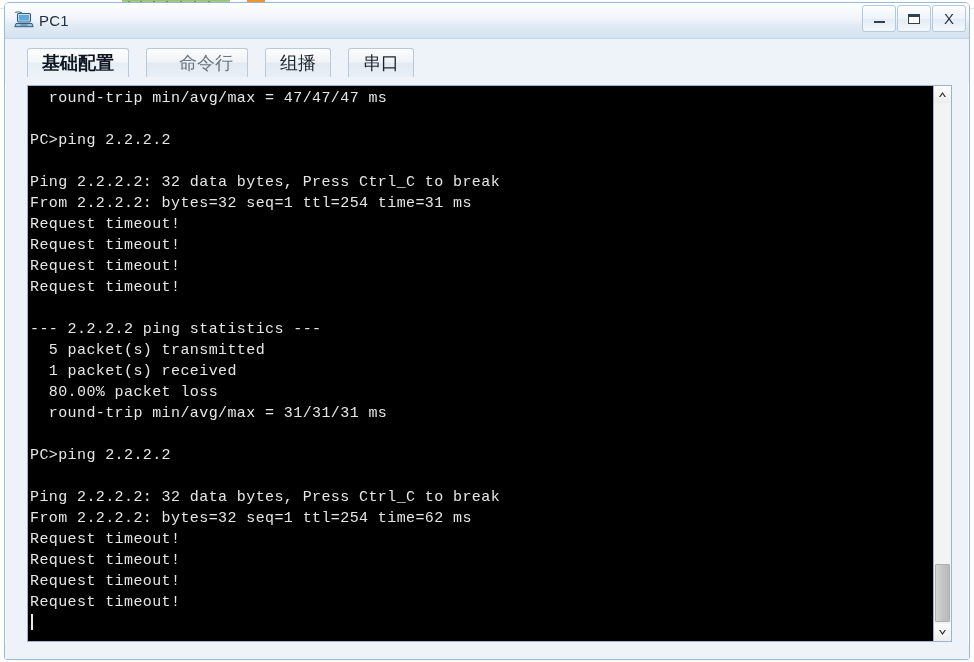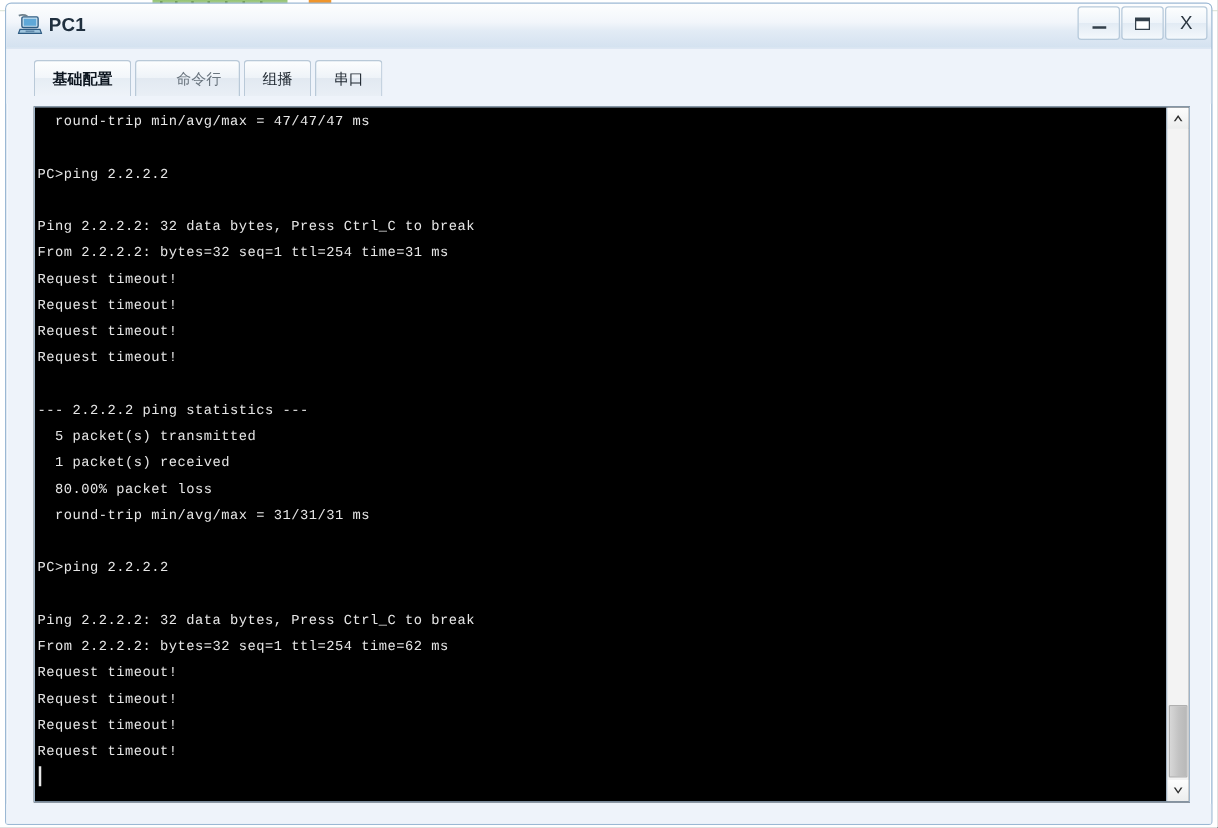--- a/index.html
+++ b/index.html
@@ -77,21 +77,20 @@
     width: 20px; height: 19px;
     position: relative;
     flex: none;
   }
   #title-text {
     margin-left: 5px;
     font-size: 15px;
     color: #20303f;
     letter-spacing: .2px;
     font-family: "Liberation Sans", sans-serif;
-    font-weight: bold;
   }
   #window-controls {
     position: absolute;
     right: 3px;
     top: 2px;
     display: flex;
   }
   .win-btn {
     width: 32px; height: 25px;
     margin-left: 1px;
@@ -128,27 +127,27 @@
     position: relative;
     height: 44px;
     padding: 9px 0 0 22px;
     box-sizing: border-box;
     display: flex;
     align-items: flex-start;
     background: #eef3fa;
   }
   .tab {
     height: 29px;
-    margin-right: 3px;
+    margin-right: 17px;
     padding: 0 14px;
     box-sizing: border-box;
     display: flex;
     align-items: center;
     justify-content: center;
-    font-size: 12px;
+    font-size: 18px;
     color: #19222b;
     border: 1px solid #b9c9d8;
     border-bottom: none;
     border-radius: 3px 3px 0 0;
     background: linear-gradient(to bottom, #fcfdfe 0%, #eef3f8 48%, #e2e9f1 49%, #e9eff6 100%);
     cursor: default;
     white-space: nowrap;
     font-family: "Liberation Sans", sans-serif;
   }
   .tab.selected {
@@ -169,21 +168,21 @@
     border: 1px solid #9fb4c8;
     background: #000000;
     display: flex;
     overflow: hidden;
   }
   #console-text {
     flex: 1 1 auto;
     padding: 2px 0 0 2px;
     color: #e6e6e6;
     font-family: "Liberation Mono", "DejaVu Sans Mono", monospace;
-    font-size: 11px;
+    font-size: 15px;
     line-height: 21px;
     white-space: pre;
     overflow: hidden;
     letter-spacing: .4px;
   }
   #console-text .line { height: 21px; }
   #caret {
     display: inline-block;
     width: 2px;
     height: 16px;

